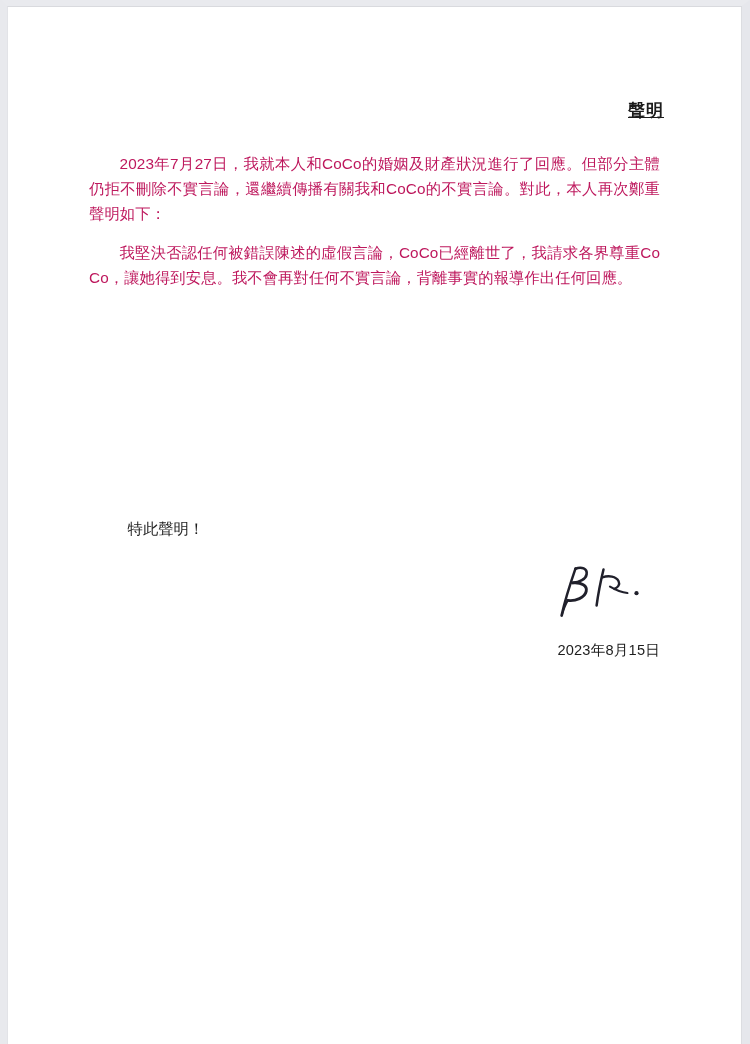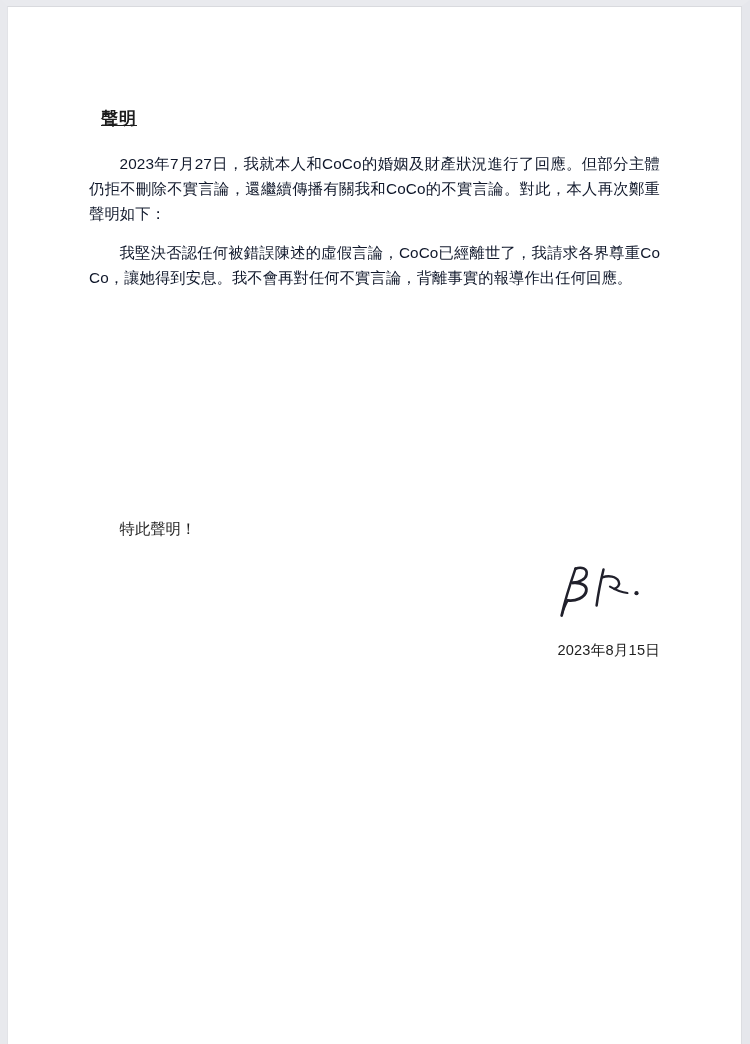--- a/index.html
+++ b/index.html
@@ -40,59 +40,59 @@
 
   
   .doc-body {
     position: absolute;
     left: 81px;
     top: 0;
     width: 571px;
   }
 
   .doc-title {
-    margin: 12px;
+    margin: 4px;
     padding: 0;
     position: absolute;
     top: 88px;
     left: 0;
     width: 571px;
-    text-align: left;
+    text-align: right;
     font-size: 17px;
     font-weight: bold;
     color: #1c1c1c;
     letter-spacing: 1px;
     line-height: 24px;
     text-decoration: underline;
   }
 
   .paragraph-stack {
     position: absolute;
     top: 144px;
     left: 0;
     width: 571px;
   }
 
   .para {
     margin: 0 0 13px 0;
     font-size: 15.3px;
     line-height: 25.2px;
-    color: #0f172a;
+    color: #be185d;
     text-align: justify;
     text-justify: inter-character;
     text-indent: 2em;
     letter-spacing: 0.1px;
     word-break: break-all;
   }
   .para:last-child { margin-bottom: 0; }
 
   .closing-line {
     position: absolute;
     top: 509px;
-    left: 0;
+    left: 8px;
     width: 571px;
     font-size: 15.3px;
     line-height: 25.2px;
     color: #1d1d1d;
     text-indent: 2em;
   }
 
   
   .signature-block {
     position: absolute;

